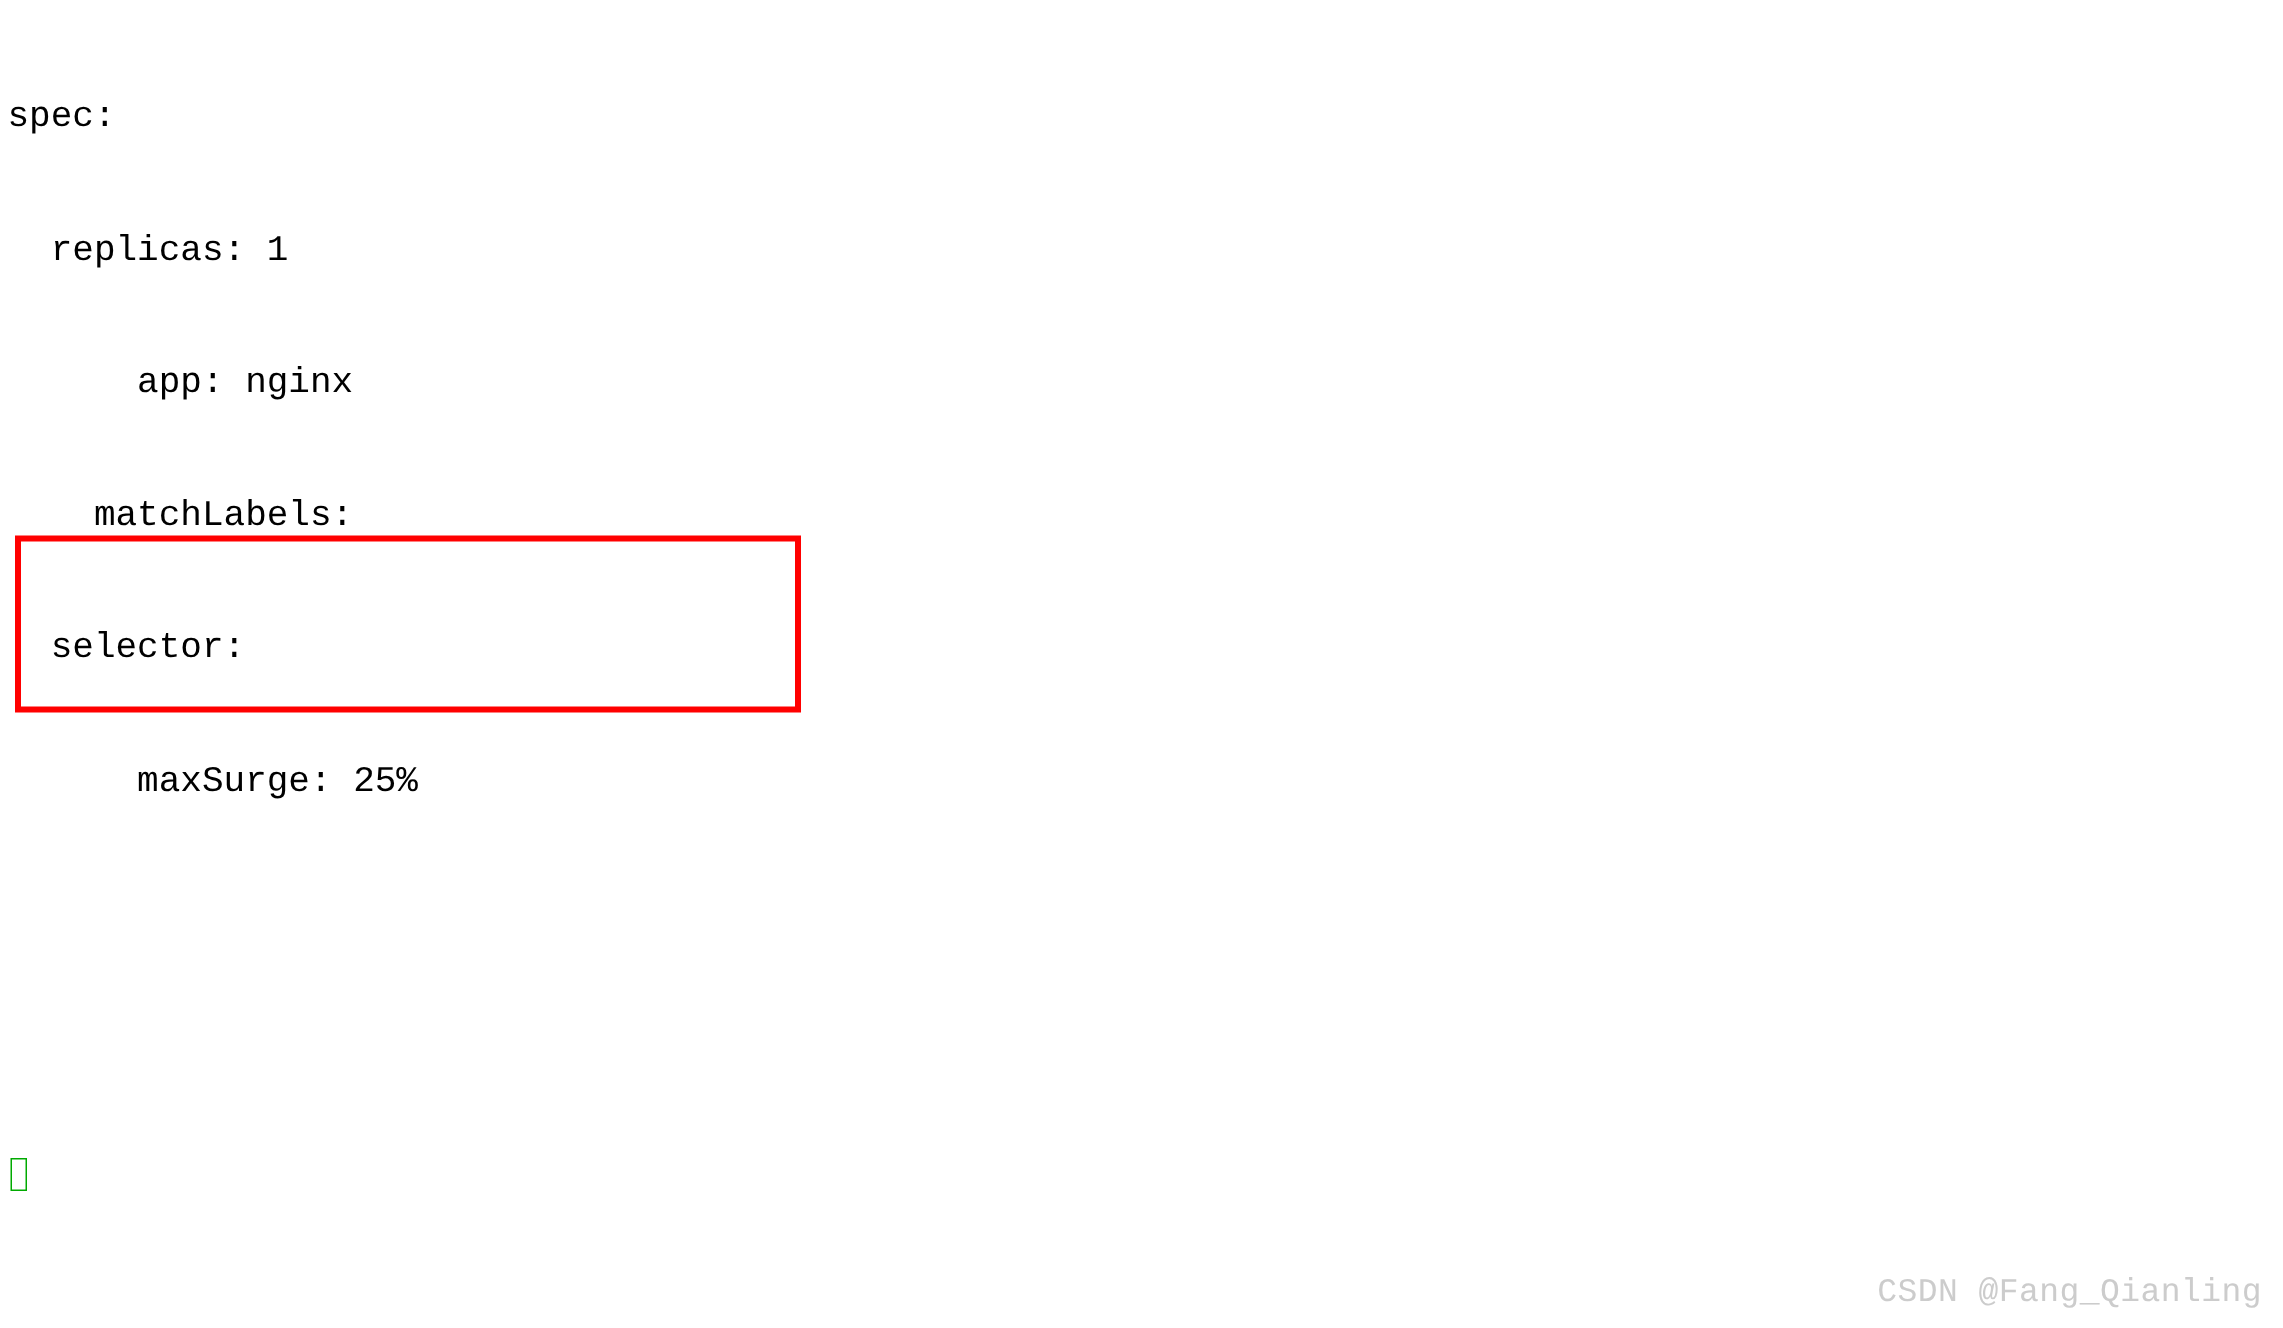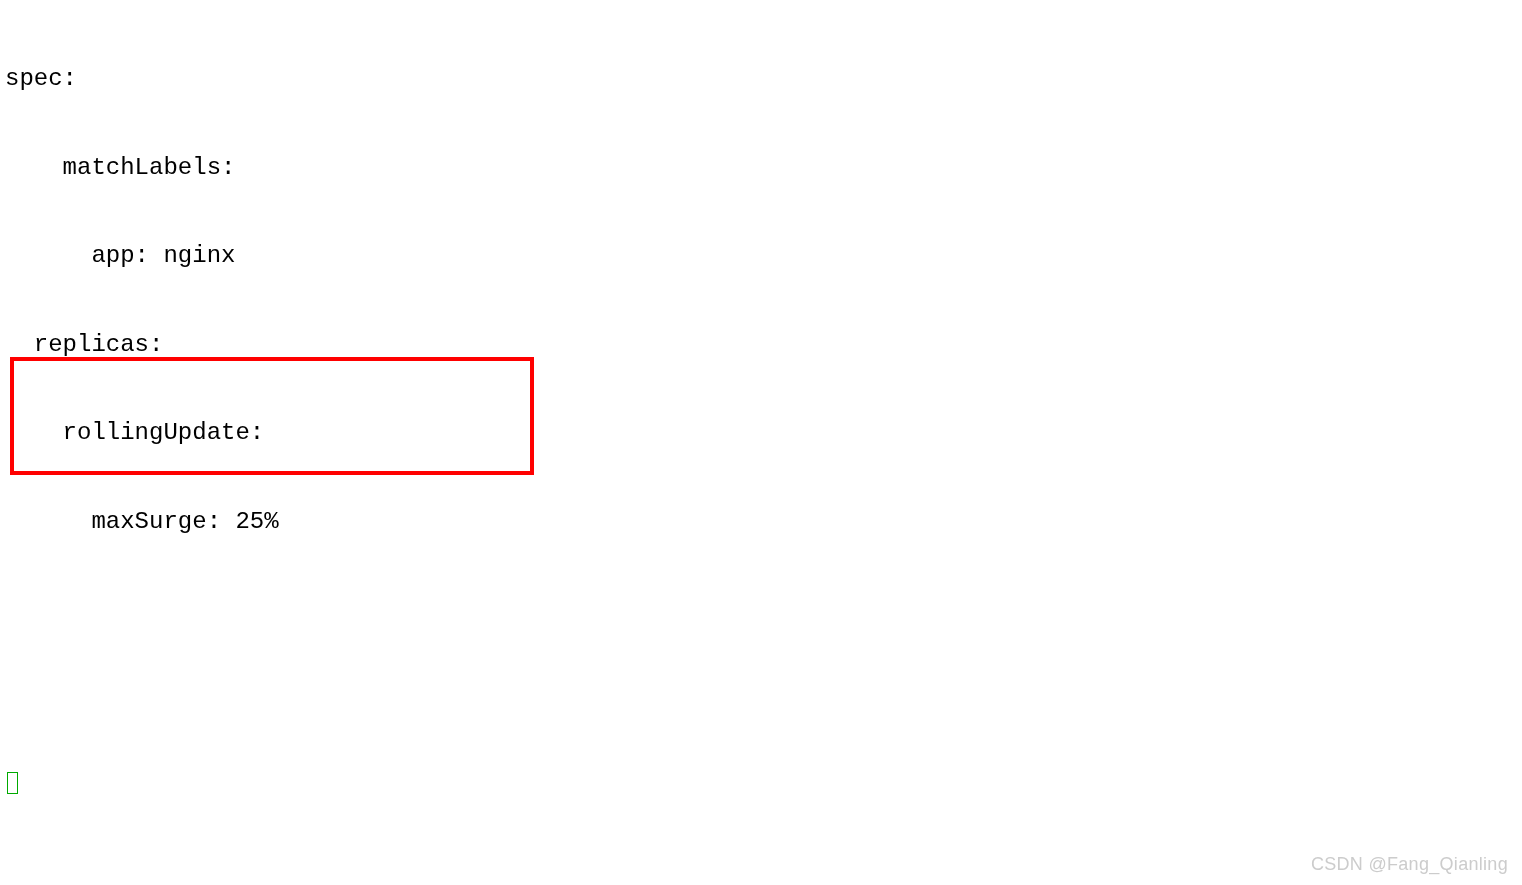--- a/index.html
+++ b/index.html
@@ -35,34 +35,34 @@
       position: absolute;
       border: 1.5px solid #00aa00;
       width: 11px;
       height: 22px;
     }
     .watermark {
       position: absolute;
       bottom: 10px;
       right: 14px;
       color: #cccccc;
-      font-family: Liberation Sans, sans-serif;
-      font-size: 18px;
+      font-family: Liberation Mono, monospace;
+      font-size: 22px;
       letter-spacing: 0.3px;
     }
   </style>
 </head>
 <body>
 
 <div class="code-container">
   <div class="line">spec:</div>
+  <div class="line">  replicas: 1</div>
+  <div class="line">      app: nginx</div>
   <div class="line">    matchLabels:</div>
-  <div class="line">      app: nginx</div>
-  <div class="line">  replicas:</div>
-  <div class="line">    rollingUpdate:</div>
+  <div class="line">  selector:</div>
   <div class="line">      maxSurge: 25%</div>
   
   
   
   
   
   
   
   
   

